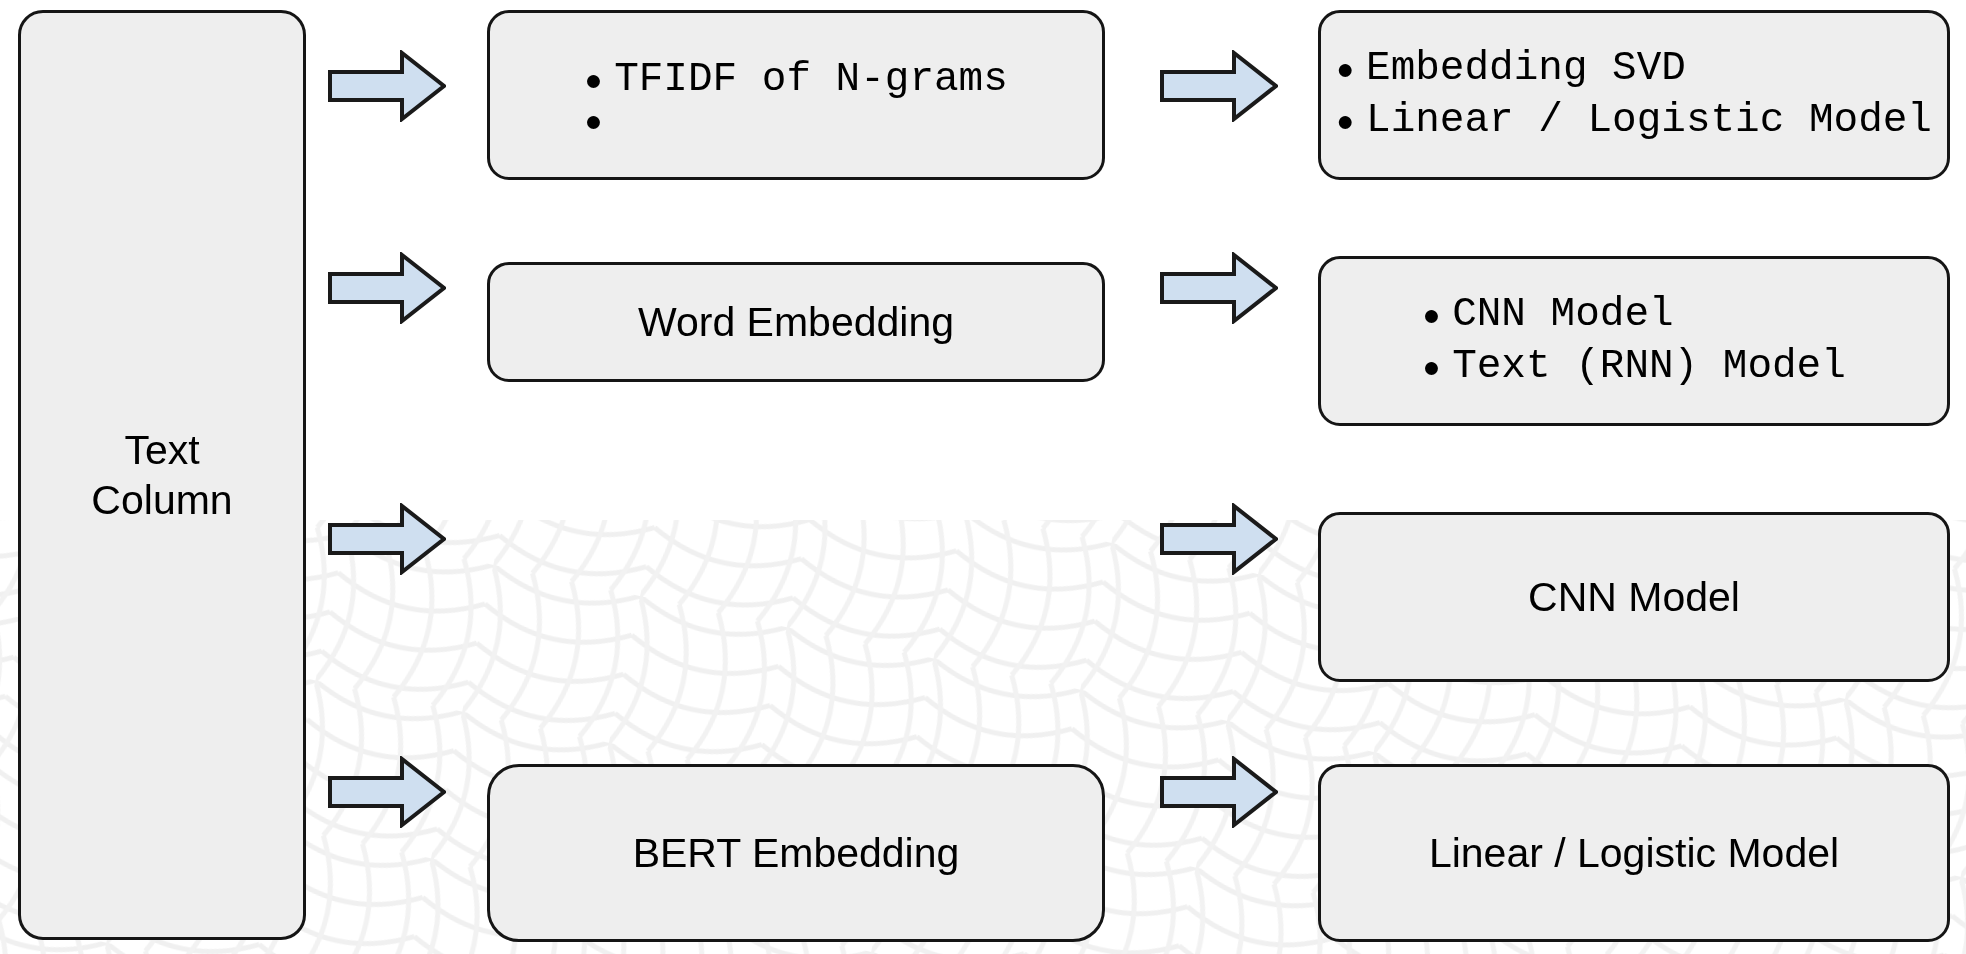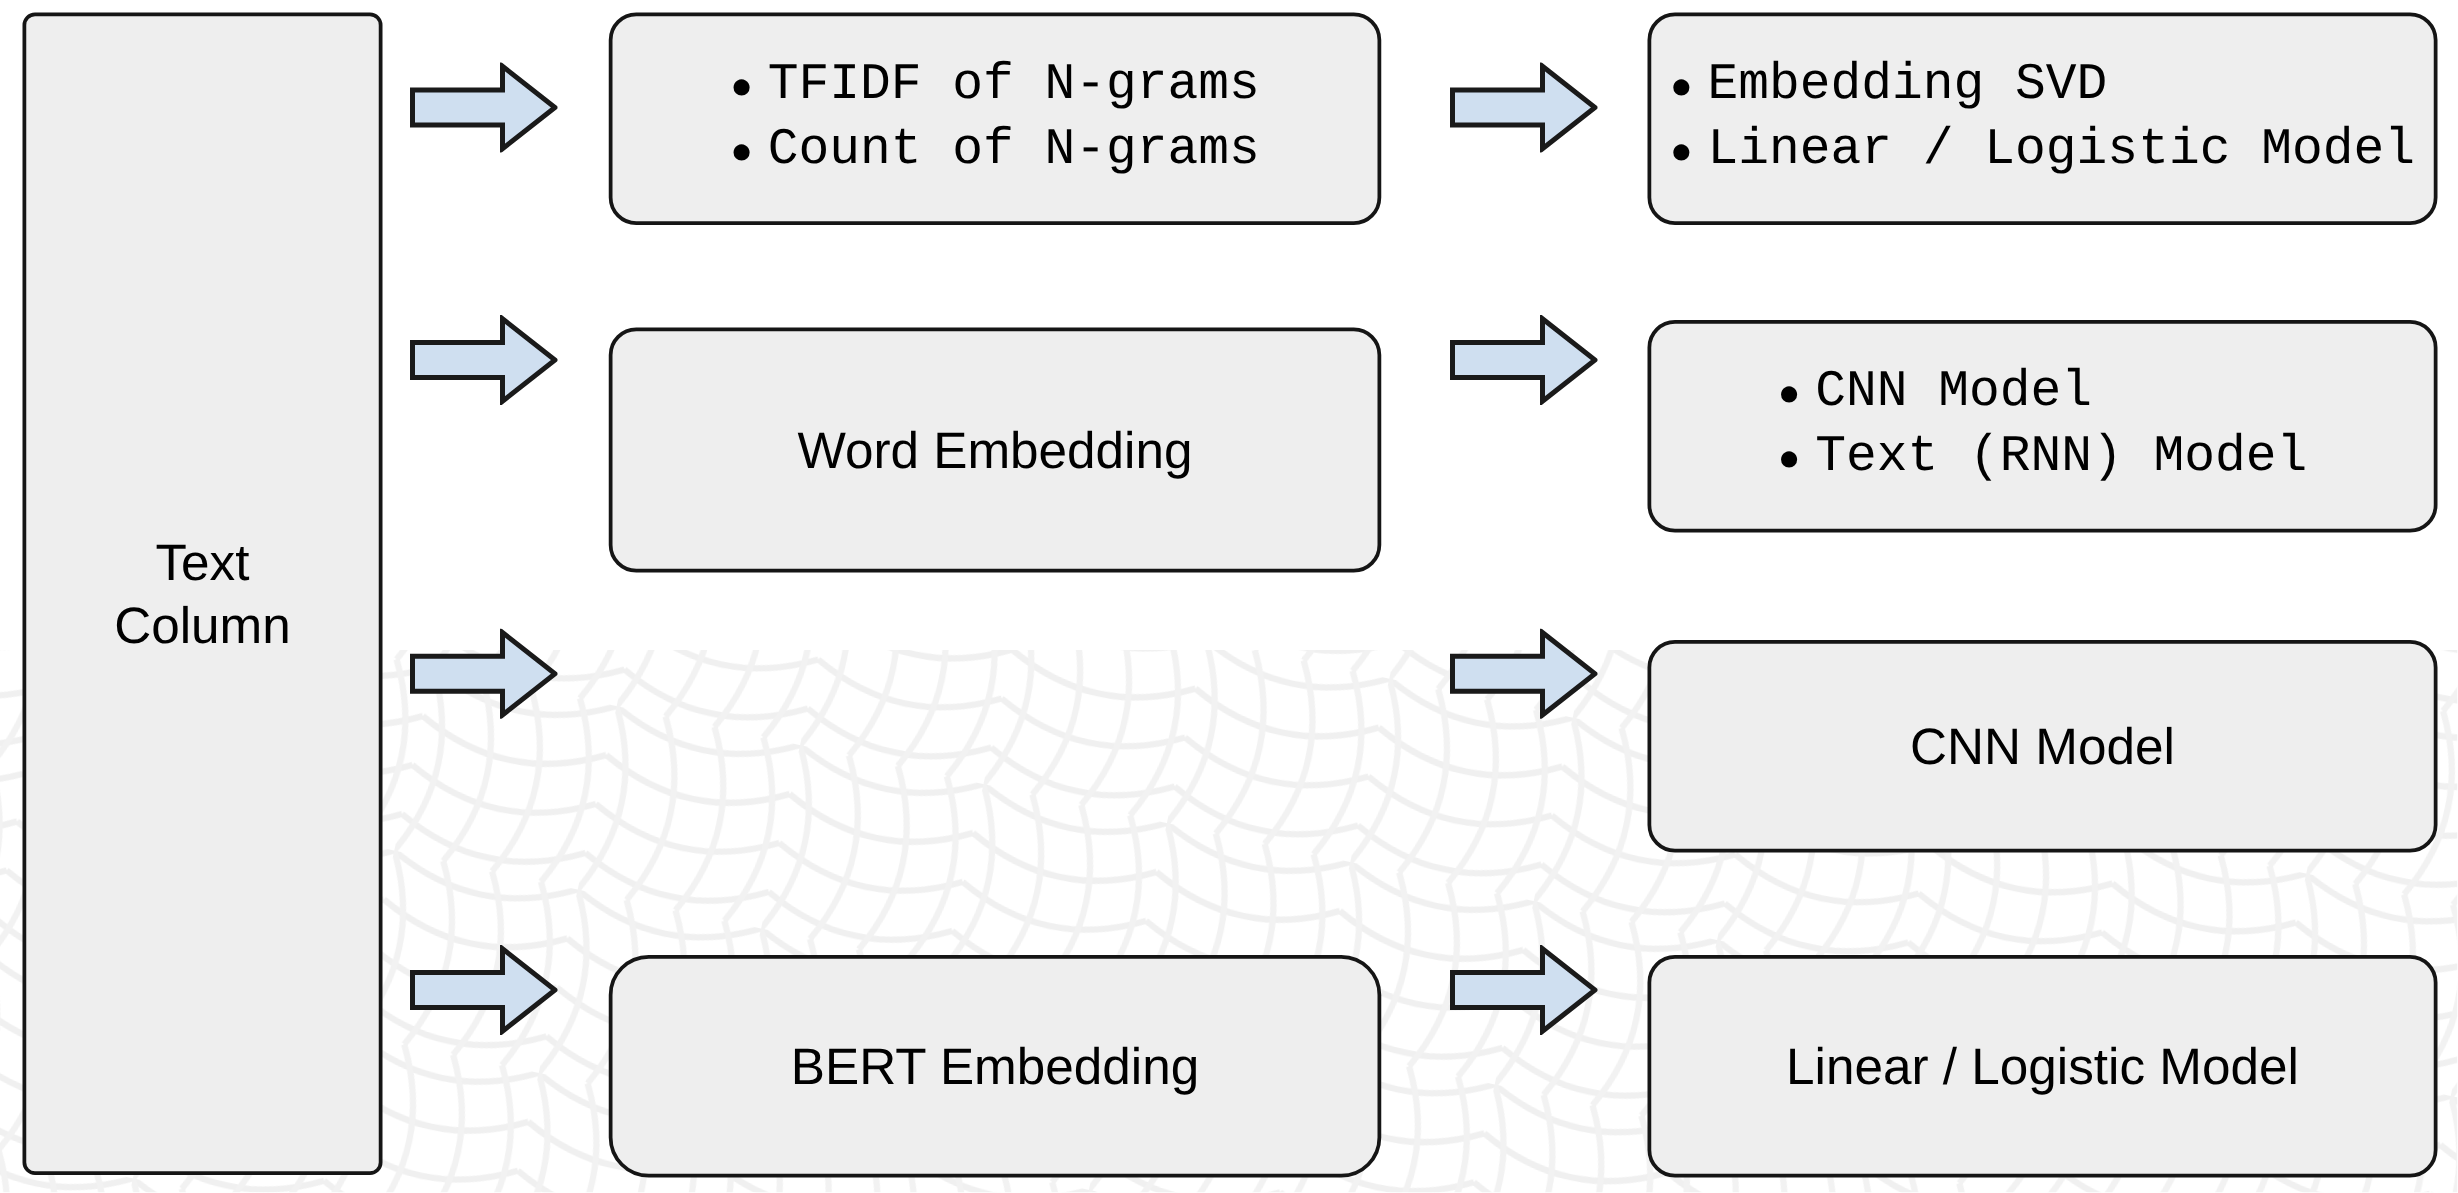--- a/index.html
+++ b/index.html
@@ -47,21 +47,21 @@
     text-align: center;
     white-space: pre-line;
   }
 
   
   #source-node {
     left: 18px;
     top: 10px;
     width: 288px;
     height: 930px;
-    border-radius: 10px;
+    border-radius: 25px;
   }
 
   .bullet-list {
     list-style: none;
     margin: 0;
     padding: 0;
     display: flex;
     flex-direction: column;
     justify-content: center;
   }
@@ -120,21 +120,20 @@
   </div>
 
   <div class="node" style="left:487px; top:10px; width:618px; height:170px;">
     <ul class="bullet-list">
       <li class="bullet-item">
         <span class="bullet-dot">●</span>
         <span class="bullet-text">TFIDF of N-grams</span>
       </li>
       <li class="bullet-item">
         <span class="bullet-dot">●</span>
-        <span class="bullet-text">Count of N-grams</span>
       </li>
     </ul>
   </div>
 
   <div class="arrow" style="left:1160px; top:50px;">
     <svg viewBox="0 0 118 72">
         <polygon points="2,22 74,22 74,3 116,36 74,69 74,50 2,50" fill="#cfdff0" stroke="#1a1a1a" stroke-width="4" stroke-linejoin="miter"></polygon>
       </svg>
   </div>
 
@@ -150,21 +149,21 @@
       </li>
     </ul>
   </div>
 
   <div class="arrow" style="left:328px; top:252px;">
     <svg viewBox="0 0 118 72">
         <polygon points="2,22 74,22 74,3 116,36 74,69 74,50 2,50" fill="#cfdff0" stroke="#1a1a1a" stroke-width="4" stroke-linejoin="miter"></polygon>
       </svg>
   </div>
 
-  <div class="node" style="left:487px; top:262px; width:618px; height:196px;align-items:center;">
+  <div class="node" style="left:487px; top:262px; width:618px; height:120px;align-items:center;">
     <span class="node-label">Word Embedding</span>
   </div>
 
   <div class="arrow" style="left:1160px; top:252px;">
     <svg viewBox="0 0 118 72">
         <polygon points="2,22 74,22 74,3 116,36 74,69 74,50 2,50" fill="#cfdff0" stroke="#1a1a1a" stroke-width="4" stroke-linejoin="miter"></polygon>
       </svg>
   </div>
 
   <div class="node" style="left:1318px; top:256px; width:632px; height:170px;">

